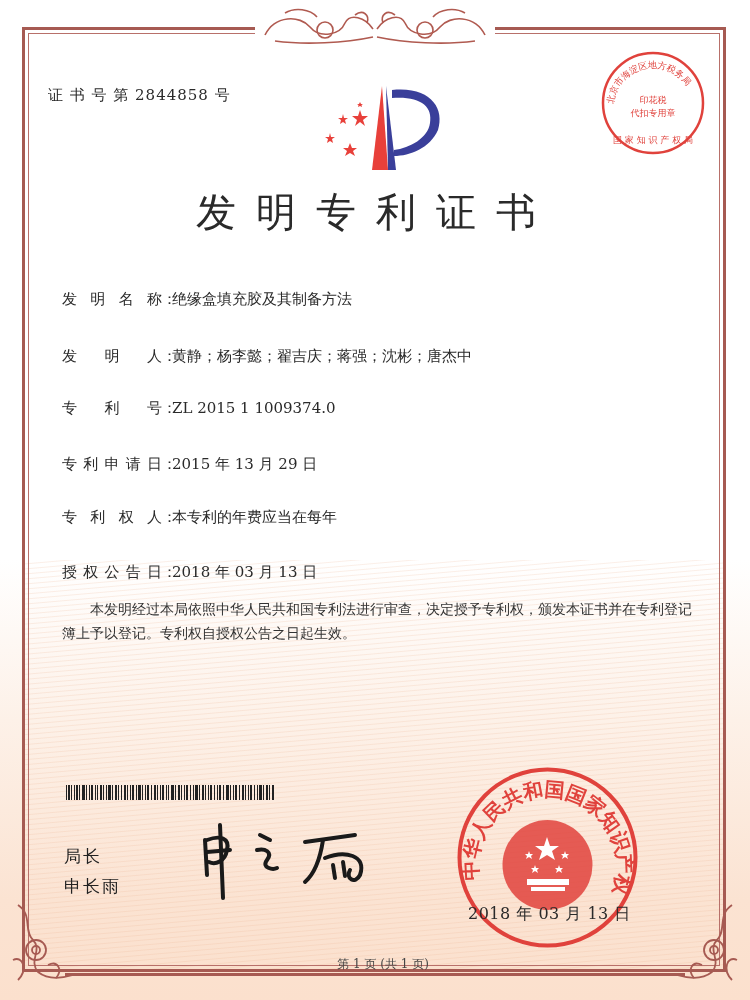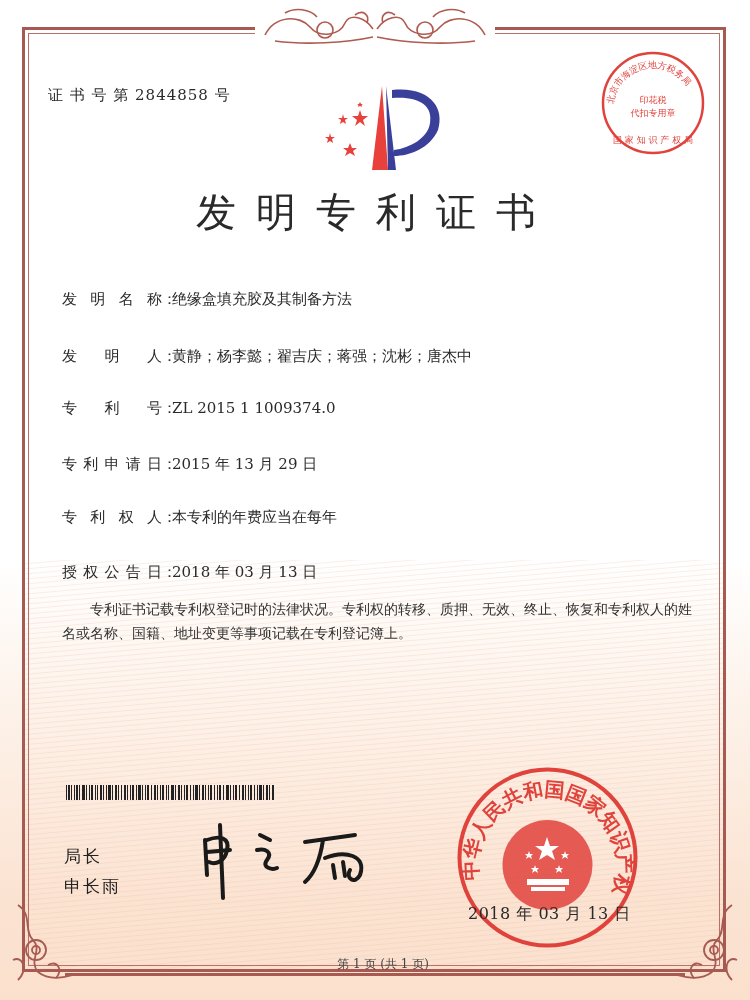--- a/index.html
+++ b/index.html
@@ -155,21 +155,21 @@
   <span class="lbl">专利申请日</span><span class="colon">：</span><span>2015 年 13 月 29 日</span>
 </div>
 <div class="field" style="top:508px;">
   <span class="lbl">专利权人</span><span class="colon">：</span><span>本专利的年费应当在每年</span>
 </div>
 <div class="field" style="top:563px;">
   <span class="lbl">授权公告日</span><span class="colon">：</span><span>2018 年 03 月 13 日</span>
 </div>
 
 <div class="body-text">
-  <p>专利证书记载专利权登记时的法律状况。专利权的转移、质押、无效、终止、恢复和专利权人的姓名或名称、国籍、地址变更等事项记载在专利登记簿上。</p>
+  <p>本发明经过本局依照中华人民共和国专利法进行审查，决定授予专利权，颁发本证书并在专利登记簿上予以登记。专利权自授权公告之日起生效。</p>
 </div>
 
 <div class="barcode">
   <svg width="210" height="15" viewBox="0 0 210 15">
     <g fill="#222">
       <rect x="0" y="0" width="1" height="15"></rect>
         <rect x="2" y="0" width="2" height="15"></rect>
         <rect x="5" y="0" width="1" height="15"></rect>
         <rect x="8" y="0" width="1" height="15"></rect>
         <rect x="10" y="0" width="2" height="15"></rect>

